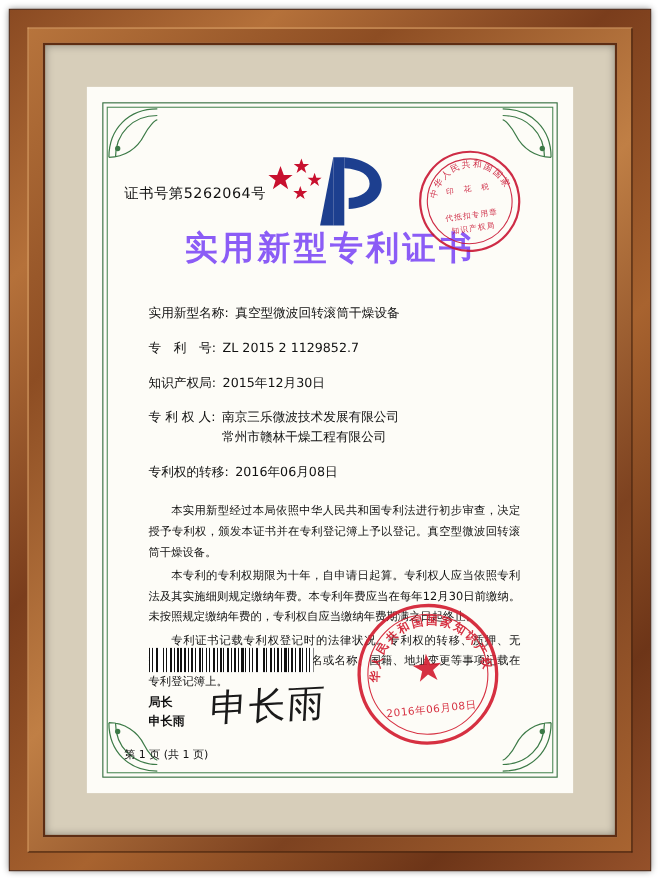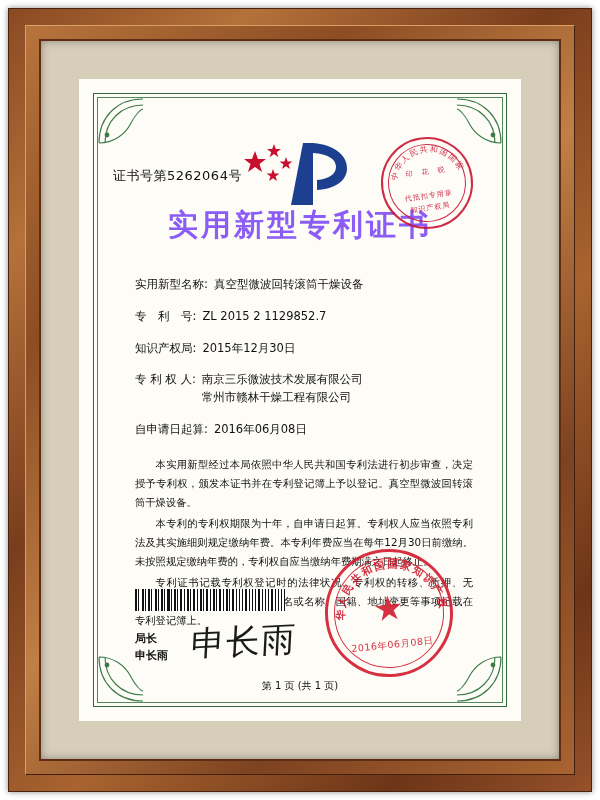--- a/index.html
+++ b/index.html
@@ -292,21 +292,20 @@
     text-align: center;
     font-size: 9.5px;
     color: #d21b2e;
     letter-spacing: 0.5px;
   }
 
   .page-footer {
     position: absolute;
     left: 0; right: 0;
     bottom: 2px;
-    text-align: center;
     font-size: 10px;
     color: #111;
   }
 </style>
 </head>
 <body>
 
 <div class="frame-outer">
   <div class="frame-bevel"></div>
   <div class="frame-inner-line">
@@ -394,21 +393,21 @@
 
           <div class="field-row">
             <span class="field-label">专 利 权 人:</span>
             <span class="field-value">
               <span>南京三乐微波技术发展有限公司</span>
               <span class="line2">常州市赣林干燥工程有限公司</span>
             </span>
           </div>
 
           <div class="field-row">
-            <span class="field-label">自申请日起算:</span>
+            <span class="field-label">专利权的转移:</span>
             <span class="field-value">2016年06月08日</span>
           </div>
 
         </div>
 
         <div class="para-block">
           <p>本实用新型经过本局依照中华人民共和国专利法进行初步审查，决定授予专利权，颁发本证书并在专利登记簿上予以登记。真空型微波回转滚筒干燥设备。</p>
           <p>本专利的专利权期限为十年，自申请日起算。专利权人应当依照专利法及其实施细则规定缴纳年费。本专利年费应当在每年12月30日前缴纳。未按照规定缴纳年费的，专利权自应当缴纳年费期满之日起终止。</p>
           <p>专利证书记载专利权登记时的法律状况。专利权的转移、质押、无效、终止、恢复和专利权人的姓名或名称、国籍、地址变更等事项记载在专利登记簿上。</p>
         </div>

